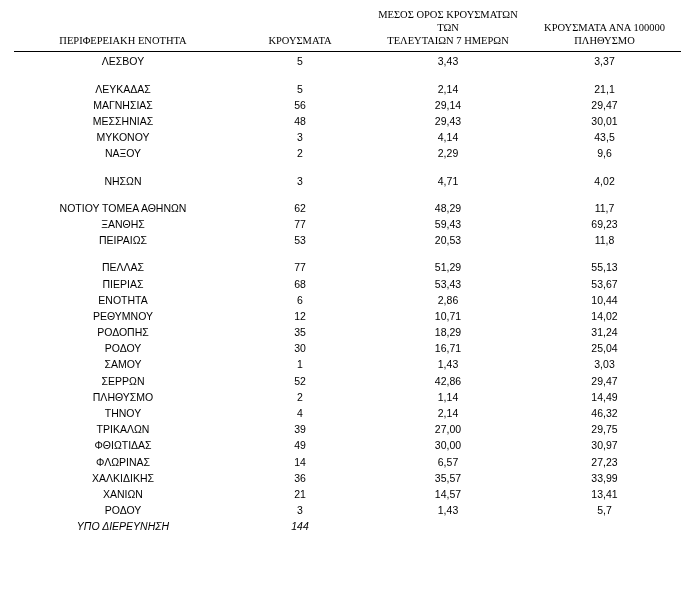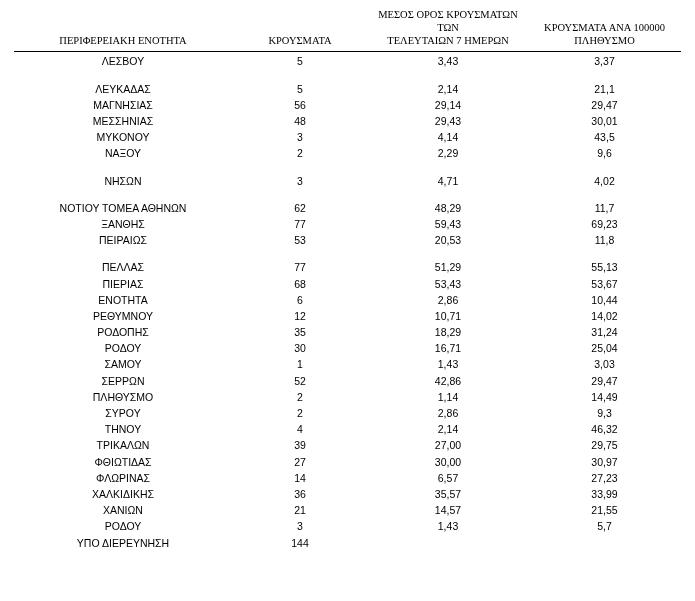--- a/index.html
+++ b/index.html
@@ -53,20 +53,21 @@
     vertical-align: middle;
     white-space: nowrap;
   }
   tbody tr.spacer td {
     height: 11px;
   }
   tbody td.name {
     text-align: center;
   }
   tbody tr.italic td {
+    font-style: italic;
   }
   tbody tr.first-row td {
     padding-top: 1px;
   }
 </style>
 </head>
 <body>
 
 <div class="sheet">
   <table class="data">
@@ -211,60 +212,54 @@
           <td>42,86</td>
           <td>29,47</td>
         </tr>
         <tr class="">
           <td class="name">ΠΛΗΘΥΣΜΟ</td>
           <td>2</td>
           <td>1,14</td>
           <td>14,49</td>
         </tr>
         <tr class="">
-          <td class="name">ΣΥΡΟΥ</td>
-          <td>2</td>
-          <td>2,86</td>
-          <td>9,3</td>
-        </tr>
-        <tr class="">
           <td class="name">ΤΗΝΟΥ</td>
           <td>4</td>
           <td>2,14</td>
           <td>46,32</td>
         </tr>
         <tr class="">
           <td class="name">ΤΡΙΚΑΛΩΝ</td>
           <td>39</td>
           <td>27,00</td>
           <td>29,75</td>
         </tr>
         <tr class="">
           <td class="name">ΦΘΙΩΤΙΔΑΣ</td>
-          <td>27</td>
+          <td>49</td>
           <td>30,00</td>
           <td>30,97</td>
         </tr>
         <tr class="">
           <td class="name">ΦΛΩΡΙΝΑΣ</td>
           <td>14</td>
           <td>6,57</td>
           <td>27,23</td>
         </tr>
         <tr class="">
           <td class="name">ΧΑΛΚΙΔΙΚΗΣ</td>
           <td>36</td>
           <td>35,57</td>
           <td>33,99</td>
         </tr>
         <tr class="">
           <td class="name">ΧΑΝΙΩΝ</td>
           <td>21</td>
           <td>14,57</td>
-          <td>21,55</td>
+          <td>13,41</td>
         </tr>
         <tr class="">
           <td class="name">ΡΟΔΟΥ</td>
           <td>3</td>
           <td>1,43</td>
           <td>5,7</td>
         </tr>
         <tr class="italic">
           <td class="name">ΥΠΟ ΔΙΕΡΕΥΝΗΣΗ</td>
           <td>144</td>

